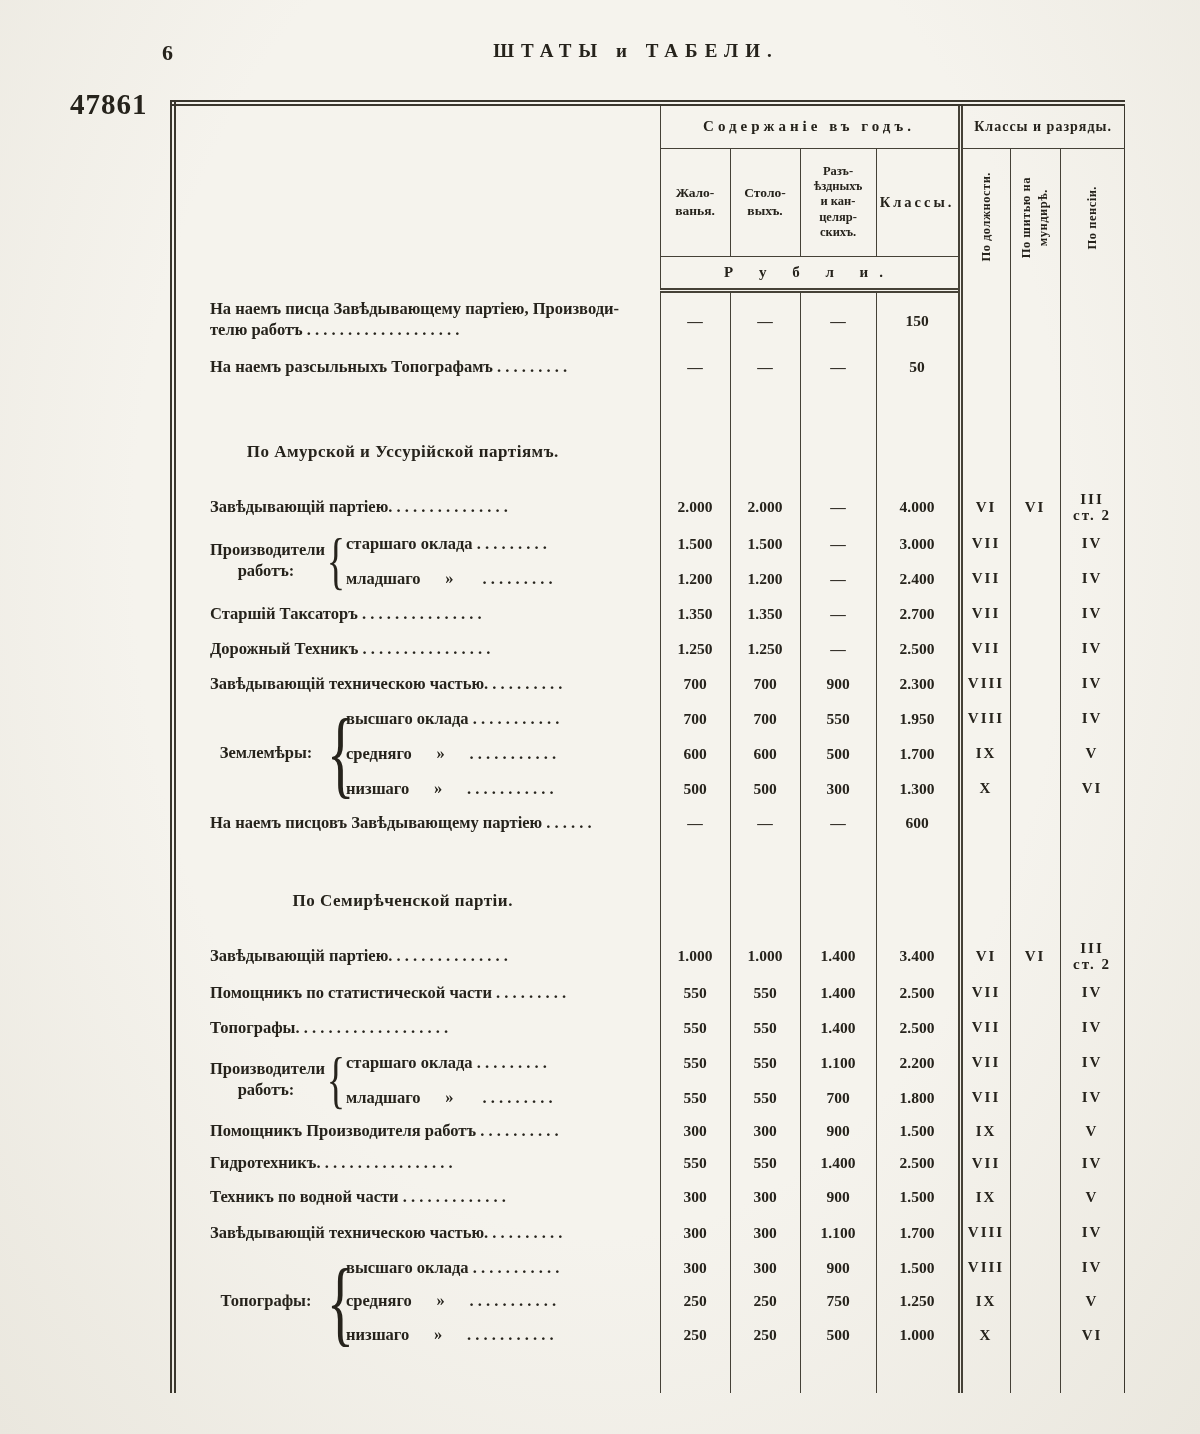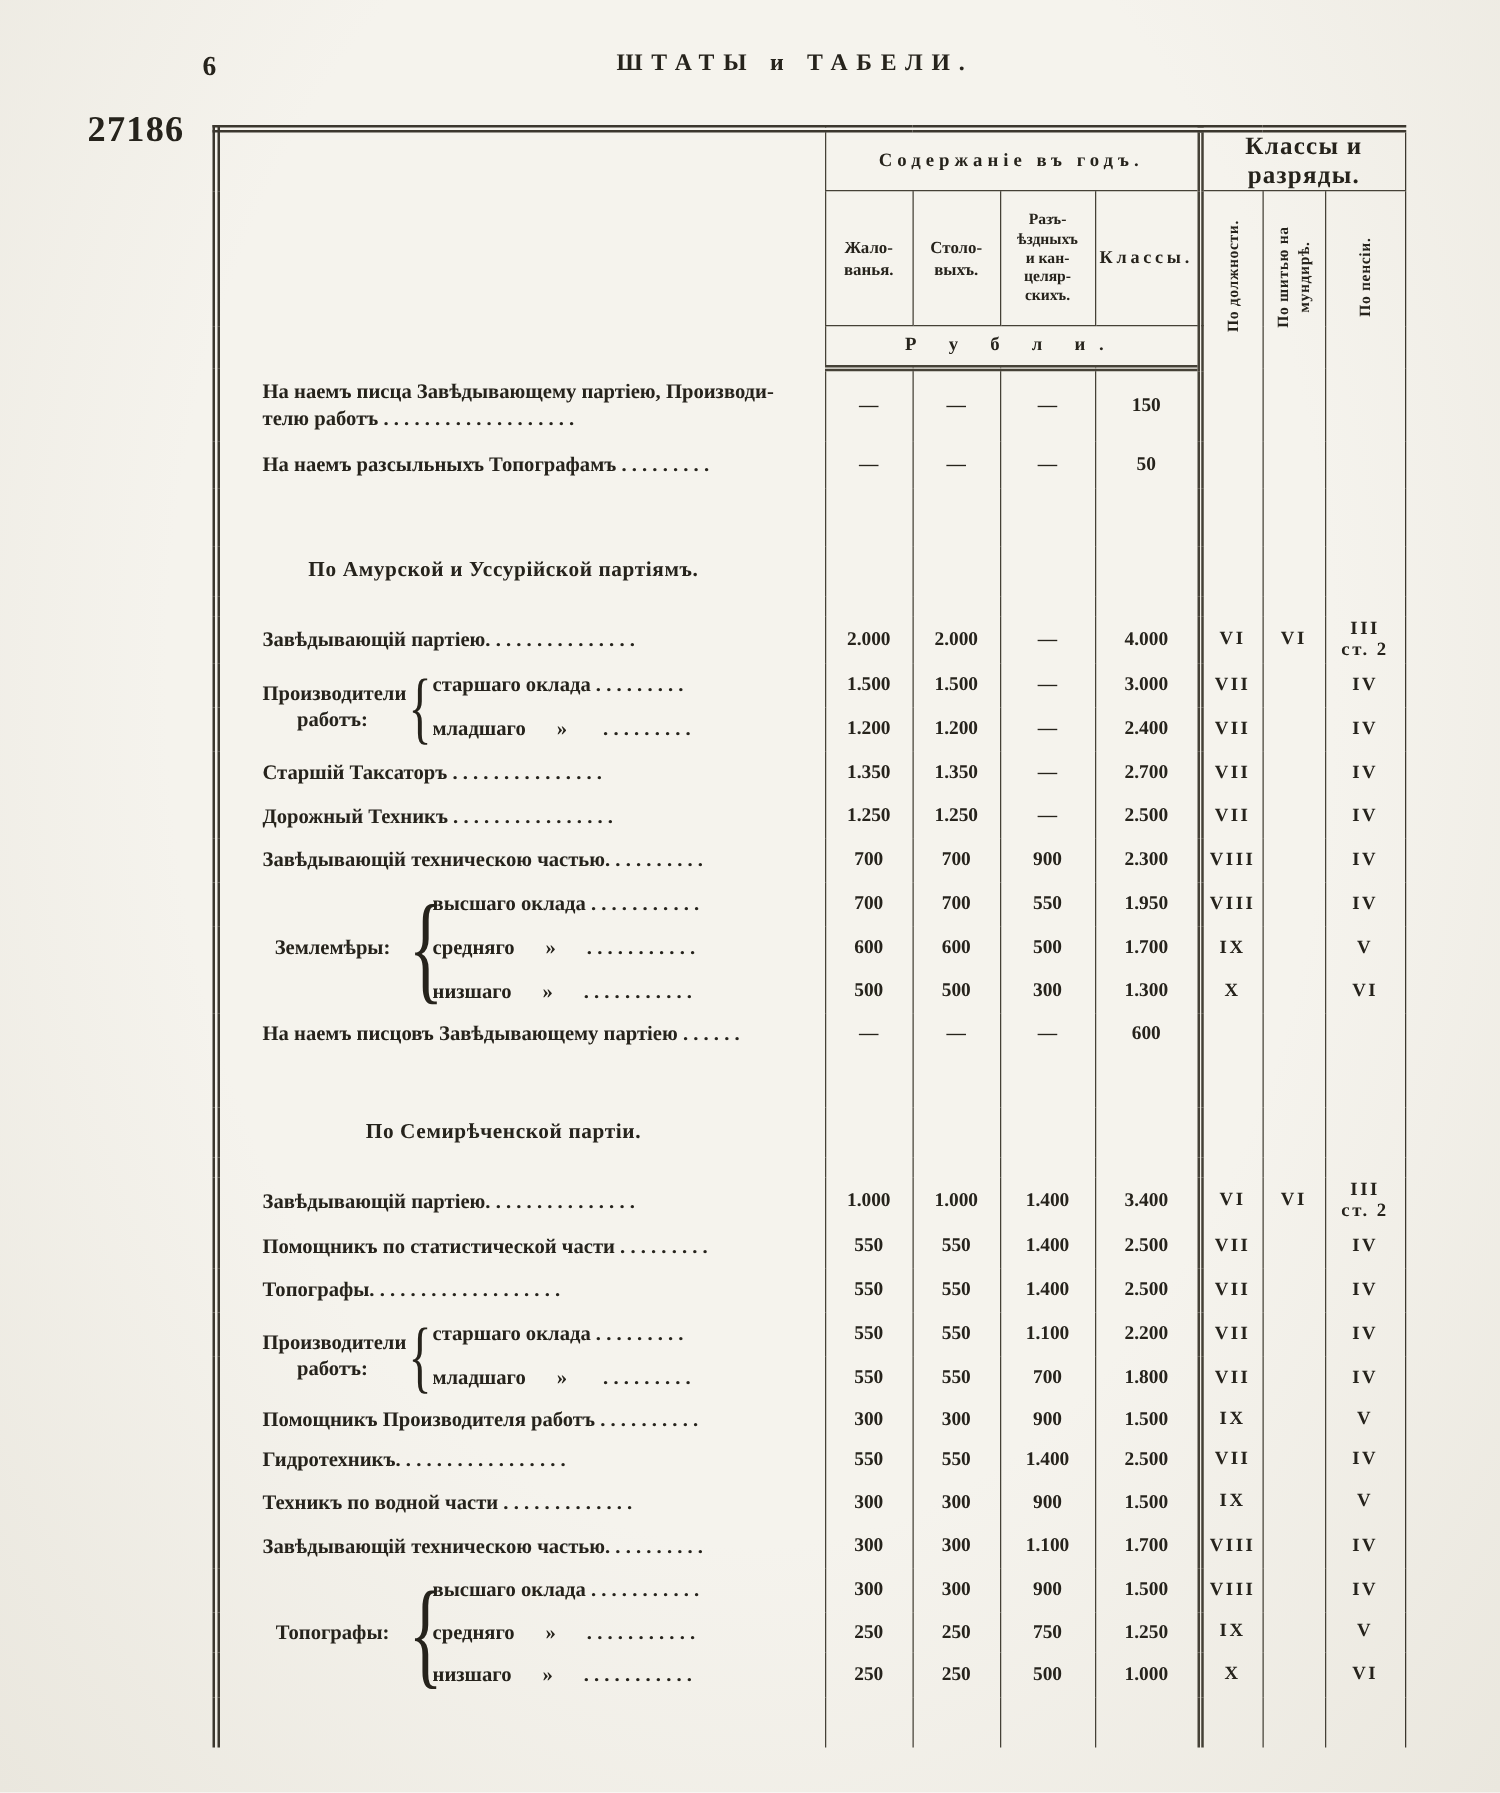--- a/index.html
+++ b/index.html
@@ -29,21 +29,21 @@
     border-top: 6px double #3b372e;
     border-left: 6px double #3b372e;
     border-right: 1.5px solid #3b372e;
   }
   th, td { vertical-align: middle; font-weight: bold; color: #26231c; }
   .bl  { border-left: 1.4px solid #45413700; border-left: 1.4px solid #454137; }
   .bld { border-left: 5px double #454137; }
   .bb  { border-bottom: 1.4px solid #454137; }
   .bbd { border-bottom: 5px double #454137; }
   .group-head { font-size: 15px; letter-spacing: 4px; text-align: center; height: 45px; }
-  .group-head.classes { letter-spacing: 1px; font-size: 20px; text-align: center; }
+  .group-head.classes { letter-spacing: 1px; font-size: 14px; text-align: center; }
   .colhead { font-size: 13.5px; text-align: center; white-space: pre-line; line-height: 1.3; height: 108px; }
   .colhead.travel { font-size: 12.5px; line-height: 1.22; }
   .colhead.itogo  { letter-spacing: 3px; font-size: 14.5px; }
   .rubli { height: 34px; text-align: center; font-size: 15px; letter-spacing: 11px; }
   .vert { text-align: center; }
   .vert span {
     writing-mode: vertical-rl; transform: rotate(180deg);
     display: inline-block; font-size: 12.5px; line-height: 1.35;
     white-space: pre-line; letter-spacing: 0.5px;
   }
@@ -57,21 +57,21 @@
   .brace { flex: 0 0 auto; width: 24px; font-weight: normal; line-height: 0.8;
            transform: scaleX(0.6); transform-origin: center; text-align: center; }
   .slabels { flex: 1; }
   .slabel { display: flex; align-items: center; white-space: pre-wrap; font-size: 16.5px; }
 </style>
 </head>
 <body>
 
 <div class="page-number">6</div>
 <div class="page-title">ШТАТЫ и ТАБЕЛИ.</div>
-<div class="doc-number">27186</div>
+<div class="doc-number">47861</div>
 
 <div class="table-wrap">
   <table>
     <colgroup>
       <col style="width:487px">
       <col style="width:70px">
       <col style="width:70px">
       <col style="width:76px">
       <col style="width:84px">
       <col style="width:50px">

